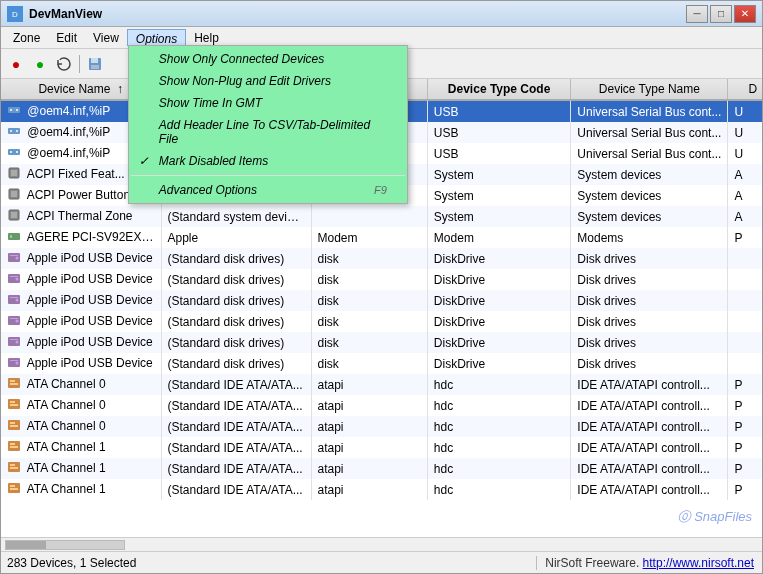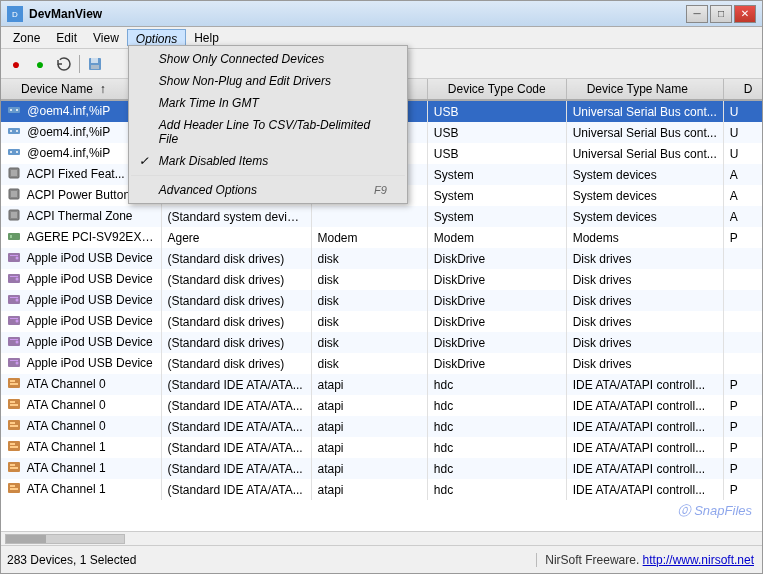--- a/index.html
+++ b/index.html
@@ -120,21 +120,21 @@
     table {
       width: 100%;
       border-collapse: collapse;
       font-size: 12px;
     }
     thead th {
       background: linear-gradient(to bottom, #e8e8e8, #d8d8d8);
       border-right: 1px solid #bbb;
       border-bottom: 2px solid #aaa;
       padding: 3px 20px;
-      text-align: left;
+      text-align: center;
       font-weight: normal;
       position: sticky;
       top: 0;
       white-space: nowrap;
     }
     thead th:first-child { width: 160px; }
     tbody tr { cursor: pointer; }
     tbody tr:nth-child(even) { background: #f5f9ff; }
     tbody tr.selected { background: #316ac5; color: white; }
     tbody td {
@@ -142,42 +142,42 @@
       border-right: 1px solid #e0e0e0;
       white-space: nowrap;
       overflow: hidden;
       text-overflow: ellipsis;
       max-width: 160px;
     }
     .status-bar {
       background: #f0f0f0;
       border-top: 1px solid #ccc;
       display: flex;
-      height: 28px;
+      height: 22px;
       align-items: center;
     }
     .status-left {
       flex: 1;
       padding: 0 6px;
       font-size: 12px;
       border-right: 1px solid #bbb;
     }
     .status-right {
       padding: 0 8px;
       font-size: 12px;
       color: #333;
     }
     .status-link { color: #0000cc; text-decoration: underline; }
 
     
     .dropdown-menu {
       position: absolute;
       top: 22px;
       left: 0px;
-      background: #e5e5e5;
+      background: #86efac;
       border: 1px solid #aaa;
       box-shadow: 2px 2px 6px rgba(0,0,0,0.3);
       z-index: 200;
       min-width: 280px;
       padding: 2px 0;
     }
     .dropdown-item {
       padding: 4px 20px 4px 30px;
       cursor: pointer;
       font-size: 12px;
@@ -255,21 +255,21 @@
       Options
       
       <div class="dropdown-menu options-dropdown">
         <div class="dropdown-item">
           <span>Show Only Connected Devices</span>
         </div>
         <div class="dropdown-item">
           <span>Show Non-Plug and Edit Drivers</span>
         </div>
         <div class="dropdown-item">
-          <span>Mark Time In GMT</span>
+          <span>Show Time In GMT</span>
         </div>
         <div class="dropdown-item">
           <span>Add Header Line To CSV/Tab-Delimited File</span>
         </div>
         <div class="dropdown-item checked">
           <span>Mark Disabled Items</span>
         </div>
         <div class="dropdown-separator"></div>
         <div class="dropdown-item">
           <span>Advanced Options</span>
@@ -300,21 +300,21 @@
   </div>
 
   <div class="content-area">
     <div class="table-container">
       <table>
         <thead>
           <tr>
             <th style="width:160px;">Device Name &nbsp;↑</th>
             <th style="width:150px;">Description</th>
             <th style="width:100px;">Service Name</th>
-            <th style="width:100px;">Device Type Code</th>
+            <th style="width:100px;font-weight:bold;">Device Type Code</th>
             <th style="width:160px;">Device Type Name</th>
             <th style="width:20px;">D</th>
           </tr>
         </thead>
         <tbody id="table-body">
         <tr class="selected">
     <td style="max-width:160px; overflow:hidden; text-overflow:ellipsis;">
       <span style="display:inline-block;vertical-align:middle;margin-right:3px;"><svg width="14" height="14" viewBox="0 0 14 14">
                     <rect x="1" y="4" width="12" height="6" rx="1" fill="#6699cc"></rect>
                     <circle cx="4" cy="7" r="1" fill="white"></circle>
@@ -401,21 +401,21 @@
     <td>A</td>
   </tr>
             <tr>
     <td style="max-width:160px; overflow:hidden; text-overflow:ellipsis;">
       <span style="display:inline-block;vertical-align:middle;margin-right:3px;"><svg width="14" height="14" viewBox="0 0 14 14">
                     <rect x="1" y="4" width="12" height="7" rx="1" fill="#669966"></rect>
                     <rect x="3" y="6" width="2" height="3" fill="#99cc99"></rect>
                   </svg></span>
       <span>AGERE PCI-SV92EX So...</span>
     </td>
-    <td style="max-width:150px; overflow:hidden; text-overflow:ellipsis;">Agere</td>
+    <td style="max-width:150px; overflow:hidden; text-overflow:ellipsis;">Apple</td>
     <td style="max-width:100px; overflow:hidden; text-overflow:ellipsis;">Modem</td>
     <td>Modem</td>
     <td style="max-width:160px; overflow:hidden; text-overflow:ellipsis;">Modems</td>
     <td>P</td>
   </tr>
             <tr>
     <td style="max-width:160px; overflow:hidden; text-overflow:ellipsis;">
       <span style="display:inline-block;vertical-align:middle;margin-right:3px;"><svg width="14" height="14" viewBox="0 0 14 14">
                     <rect x="1" y="3" width="12" height="9" rx="1" fill="#9977aa"></rect>
                     <rect x="3" y="5" width="8" height="1" fill="#cc99ee"></rect>

